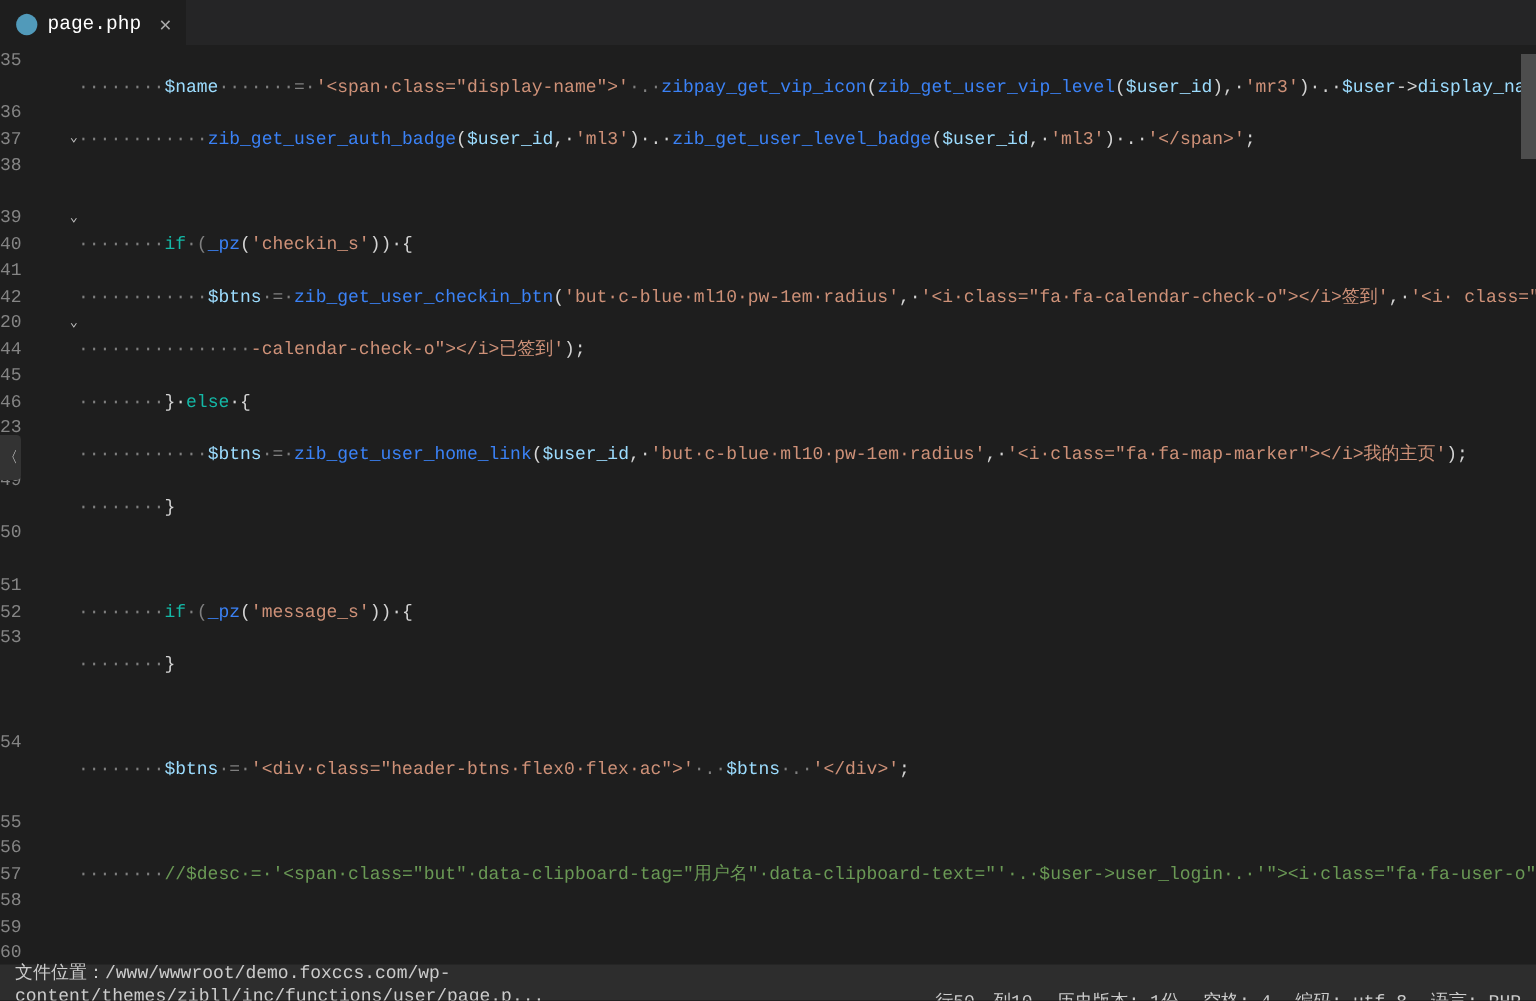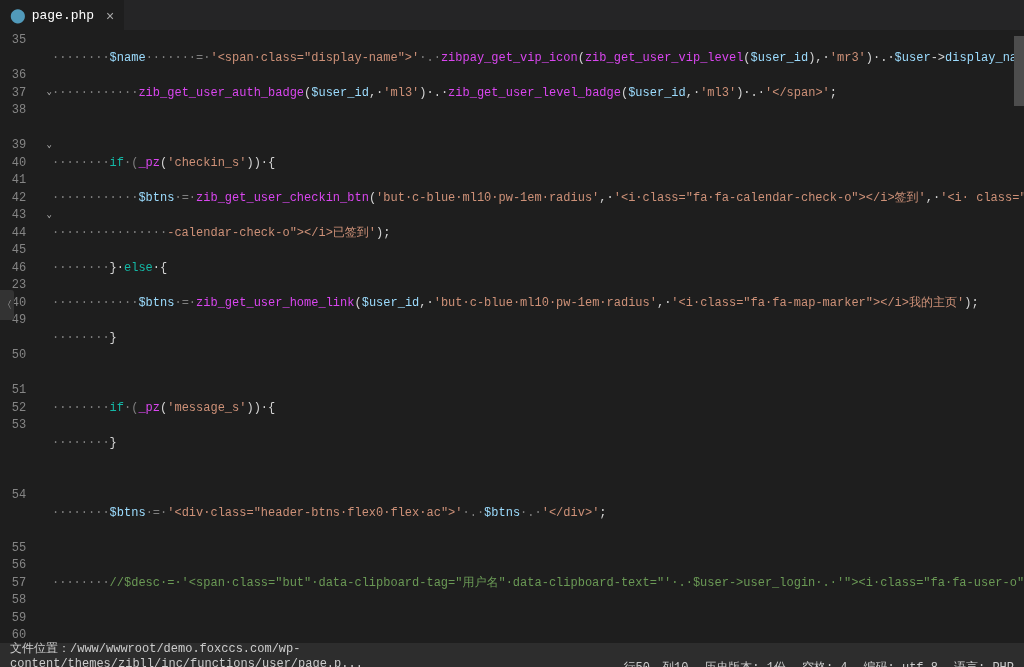--- a/index.html
+++ b/index.html
@@ -4,32 +4,32 @@
 <style>
 * { margin:0; padding:0; box-sizing:border-box; }
 body { background:#1e1e1e; font-family:Consolas,"Courier New",monospace; font-size:12px; color:#d4d4d4; overflow:hidden; width:1024px; height:667px; position:relative;}
 .tabbar { height:30px; background:#252526; display:flex; align-items:stretch;}
 .tab { display:flex; align-items:center; padding:0 10px; background:#1e1e1e; color:#fff; gap:6px; font-size:13px; border-top:1px solid #1e1e1e;}
 .tab .close { font-family:Arial; color:#aaa; margin-left:6px; font-size:14px;}
 .tab .dot { color:#519aba; font-size:14px;}
 
 .editor { position:absolute; top:30px; left:0; right:0; bottom:24px; display:flex; overflow:hidden; background:#1e1e1e;}
 .hover-arrow{ position:absolute; left:0; top:290px; width:14px; height:30px; background:#333;color:#ccc;display:flex;align-items:center;justify-content:center;font-size:10px;z-index:5;border-radius:0 3px 3px 0}
-.gutter { width:52px; text-align:center; color:#858585; padding-right:14px; user-select:none; line-height:17.5px; padding-top:2px; position:relative;}
+.gutter { width:52px; text-align:left; color:#858585; padding-right:14px; user-select:none; line-height:17.5px; padding-top:2px; position:relative;}
 .gutter .ln { height:17.5px;}
 .gutter .fold { position:absolute; right:0px; color:#c5c5c5; font-size:9px; }
 .code { flex:1; white-space:pre; line-height:17.5px;  padding-top:2px; overflow:hidden;}
 .code .row { height:17.5px; }
 
 
 .w{color:#7f7f7f}
 .v{color:#9cdcfe}
 .op{color:#d4d4d4}
 .k{color:#14b8a6}
-.fn{color:#d946ef}
+.fn{color:#3b82f6}
 .s{color:#ce9178}
 .c{color:#6a9955}
 .p{color:#d4d4d4}
 
 .statusbar{ position:absolute; left:0; right:0; bottom:0; height:24px; background:#2d2d2d; color:#ccc; display:flex; align-items:center; font-size:12px; padding:0 10px; justify-content:space-between;}
 .statusbar .right{ display:flex; gap:16px;margin-top:24px;}
 .statusbar .right span{white-space:nowrap;}
 .scrollbar-v{position:absolute; right:0; top:30px; bottom:24px; width:10px; background:transparent;}
 .scrollbar-v .thumb{position:absolute; right:0; top:6px; width:10px; height:70px; background:#4d4d4d;}
 </style>
@@ -53,21 +53,21 @@
     <div class="ln">36</div>
     <div class="ln">37</div>
       <span class="fold" style="top:54px">⌄</span>
     <div class="ln">38</div>
     <div class="ln"></div>
     <div class="ln">39</div>
       <span class="fold" style="top:107px">⌄</span>
     <div class="ln">40</div>
     <div class="ln">41</div>
     <div class="ln">42</div>
-    <div class="ln">43</div>
+    <div class="ln">20</div>
       <span class="fold" style="top:177px">⌄</span>
     <div class="ln">44</div>
     <div class="ln">45</div>
     <div class="ln">46</div>
     <div class="ln">23</div>
     <div class="ln">40</div>
     <div class="ln">49</div>
     <div class="ln"></div>
     <div class="ln">50</div>
     <div class="ln"></div>

